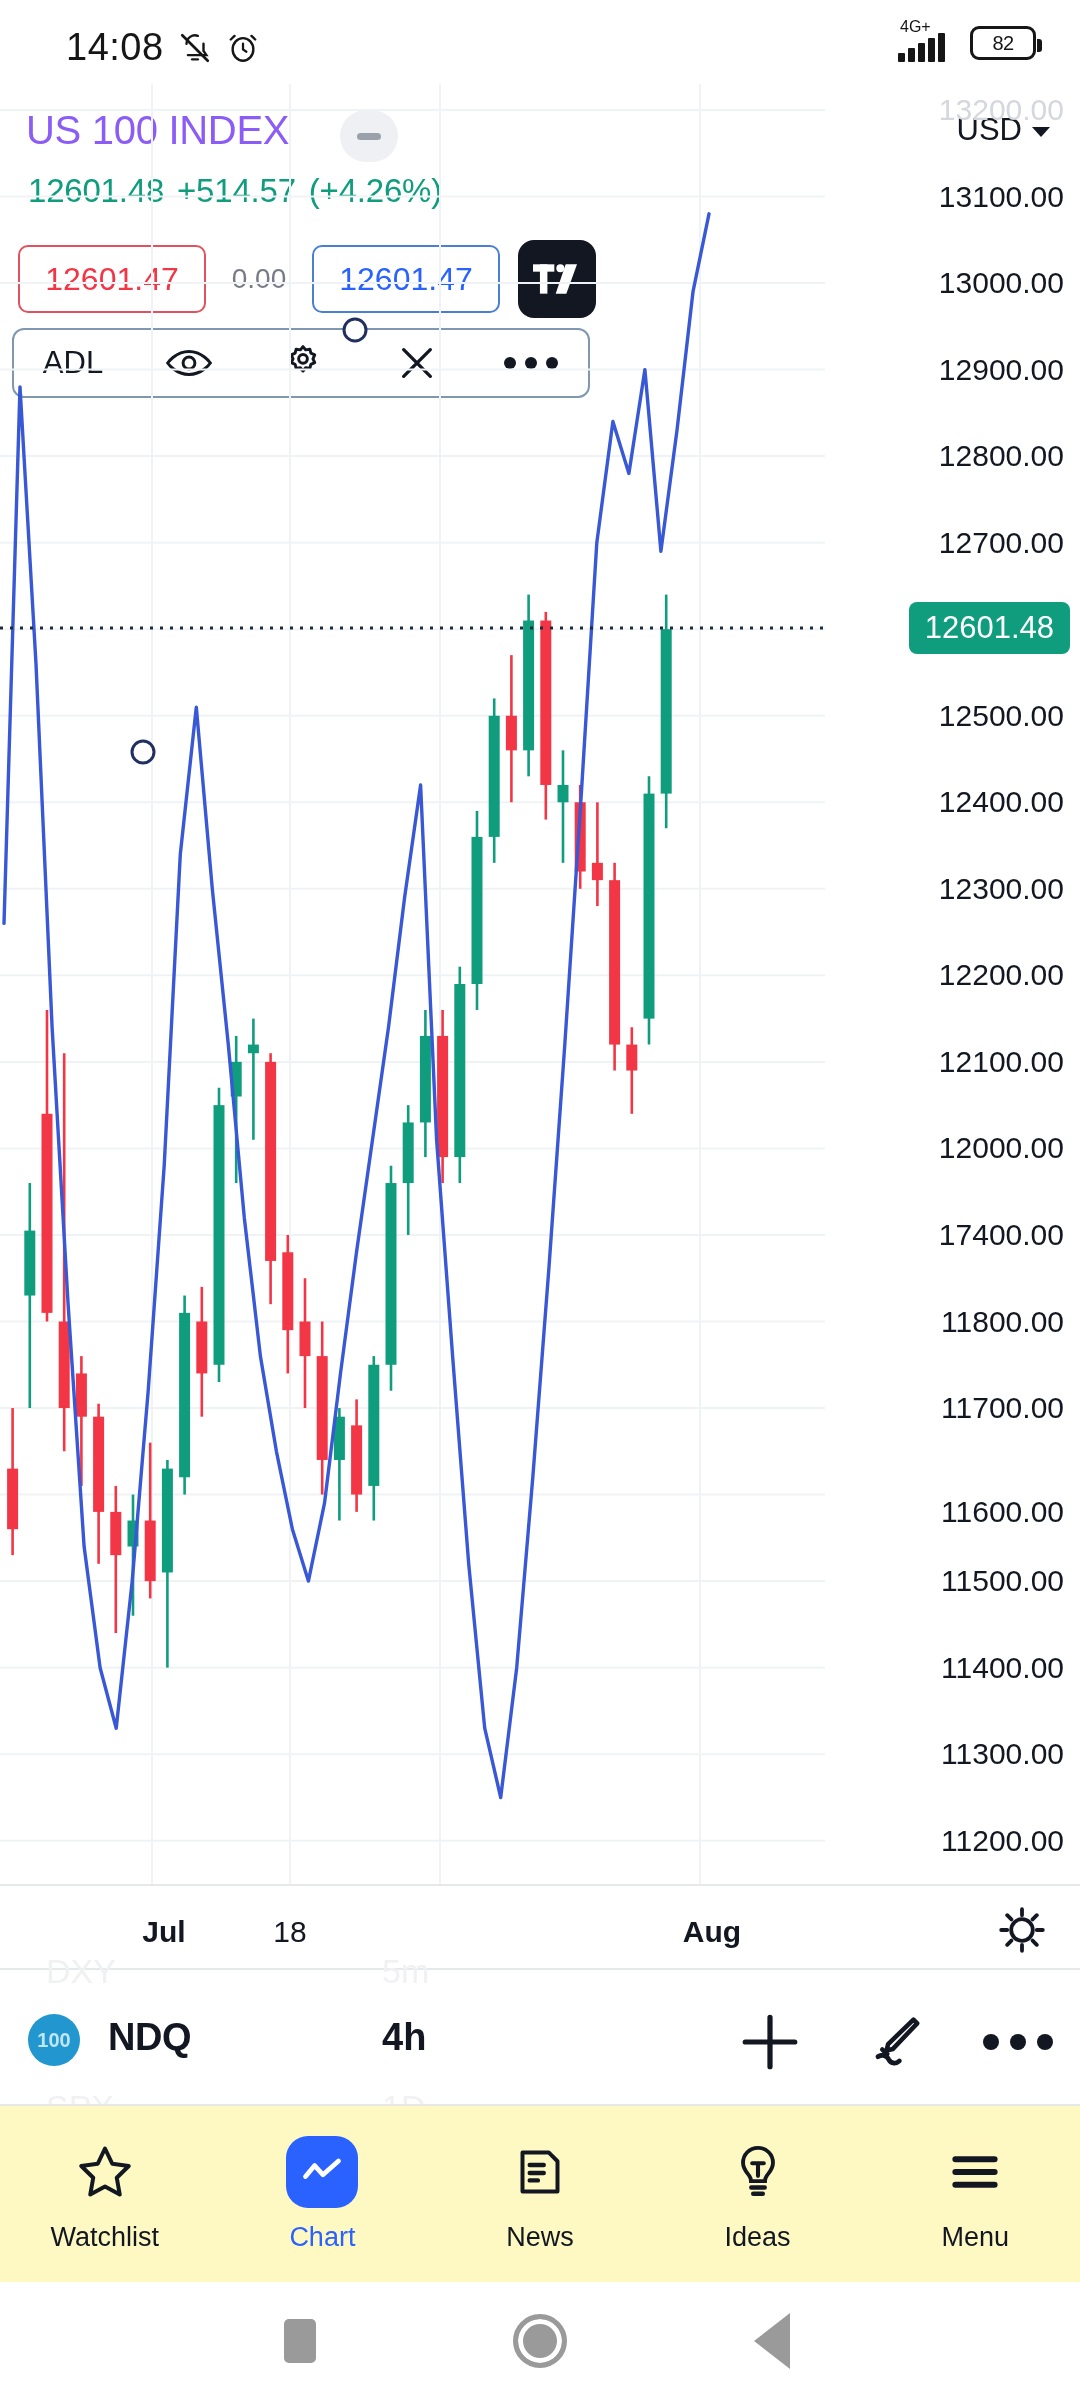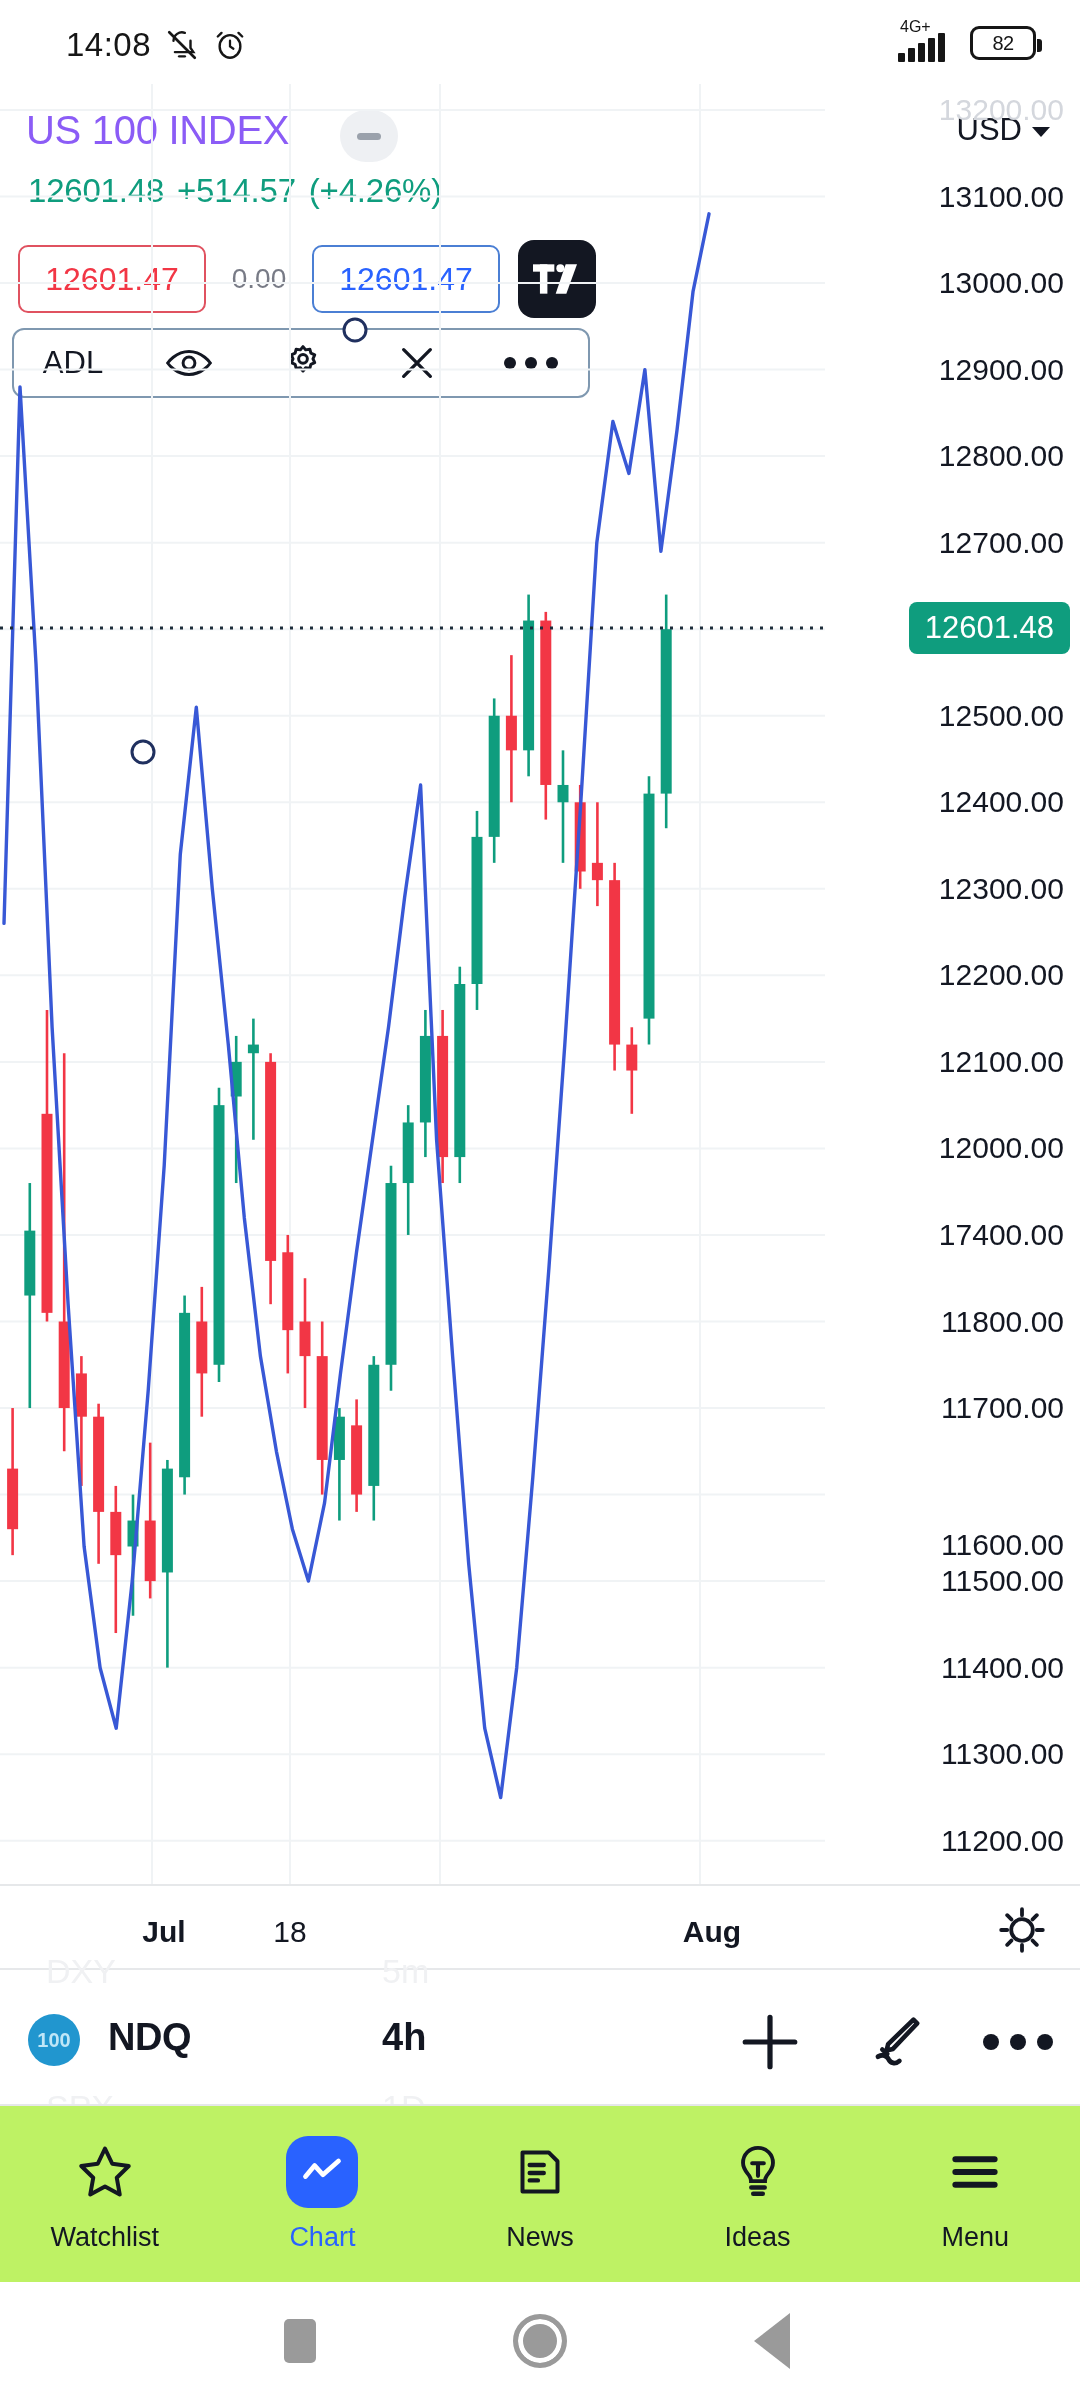--- a/index.html
+++ b/index.html
@@ -7,21 +7,21 @@
     width:1080px; height:2400px;
     background:#ffffff;
     font-family:"Liberation Sans", sans-serif;
     overflow:hidden;
   }
   #app { position:relative; width:1080px; height:2400px; background:#fff; }
 
   
   .statusbar { position:absolute; left:0; top:0; width:1080px; height:84px; }
   .sb-left { position:absolute; left:66px; top:26px; display:flex; align-items:center; gap:14px; }
-  .sb-time { font-size:33px; color:#161616; letter-spacing:0.5px; }
+  .sb-time { font-size:38px; color:#161616; letter-spacing:0.5px; }
   .sb-right { position:absolute; right:44px; top:24px; display:flex; align-items:center; gap:10px; }
   .net-label { font-size:16px; color:#161616; position:absolute; left:2px; top:-6px; }
   .sig-wrap { position:relative; width:62px; height:38px; }
   .bars { position:absolute; bottom:0; left:0; display:flex; align-items:flex-end; gap:3px; height:28px; }
   .bars i { display:block; width:7px; background:#161616; border-radius:1px; }
   .bars i:nth-child(1){height:9px;}
   .bars i:nth-child(2){height:14px;}
   .bars i:nth-child(3){height:19px;}
   .bars i:nth-child(4){height:24px;}
   .bars i:nth-child(5){height:29px;}
@@ -90,21 +90,21 @@
                background:#2196cf; color:#bfe6f7; font-size:20px; display:flex; align-items:center;
                justify-content:center; font-weight:bold; }
   .sym-name { position:absolute; left:108px; top:46px; font-size:38px; color:#131722; font-weight:bold; letter-spacing:-0.5px;}
   .sym-tf { position:absolute; left:382px; top:46px; font-size:38px; color:#131722; font-weight:bold; }
   .sym-actions { position:absolute; right:26px; top:36px; display:flex; align-items:center; gap:52px; }
   .act { width:72px; height:72px; display:flex; align-items:center; justify-content:center; }
   .act .dots { display:flex; gap:11px; }
   .act .dots i { width:16px; height:16px; border-radius:50%; background:#131722; display:block; }
 
   
-  .botnav { position:absolute; left:0; top:2104px; width:1080px; height:178px; background:#bef264;
+  .botnav { position:absolute; left:0; top:2104px; width:1080px; height:178px; background:#fef9c3;
             border-top:2px solid #e6e8ea; display:flex;gap:8px; }
   .nav-item { flex:1; display:flex; flex-direction:column; align-items:center; justify-content:center; gap:14px; }
   .nav-ico { width:72px; height:72px; display:flex; align-items:center; justify-content:center; }
   .nav-ico.active { background:#2962ff; border-radius:22px; }
   .nav-lbl { font-size:27px; color:#131722; }
   .nav-lbl.active { color:#2962ff; }
 
   
   .androidnav { position:absolute; left:0; top:2282px; width:1080px; height:118px; background:#fff; }
   .an { position:absolute; top:50%; transform:translate(-50%,-50%); }
@@ -328,21 +328,21 @@
       <div class="axis-lbl" style="top: 545.192px;">12600.00</div>
       <div class="axis-lbl" style="top: 631.731px;">12500.00</div>
       <div class="axis-lbl" style="top: 718.269px;">12400.00</div>
       <div class="axis-lbl" style="top: 804.808px;">12300.00</div>
       <div class="axis-lbl" style="top: 891.346px;">12200.00</div>
       <div class="axis-lbl" style="top: 977.885px;">12100.00</div>
       <div class="axis-lbl" style="top: 1064.42px;">12000.00</div>
       <div class="axis-lbl" style="top: 1150.96px;">17400.00</div>
       <div class="axis-lbl" style="top: 1237.5px;">11800.00</div>
       <div class="axis-lbl" style="top: 1324.04px;">11700.00</div>
-      <div class="axis-lbl" style="top: 1461px; margin-left: 38px;">11600.00</div>
+      <div class="axis-lbl" style="top: 1428px; margin-left: 38px;">11600.00</div>
       <div class="axis-lbl" style="top: 1497.12px;">11500.00</div>
       <div class="axis-lbl" style="top: 1583.65px;">11400.00</div>
       <div class="axis-lbl" style="top: 1670.19px;">11300.00</div>
       <div class="axis-lbl" style="top: 1756.73px;">11200.00</div>
       <div class="last-badge" style="top: 543.912px; background: rgb(15, 157, 126);">12601.48</div>
     </div>
 
   <div class="timeaxis">
     <svg class="sun" viewBox="0 0 24 24">
       <circle cx="12" cy="12" r="5.4" fill="none" stroke="#131722" stroke-width="1.9"></circle>

